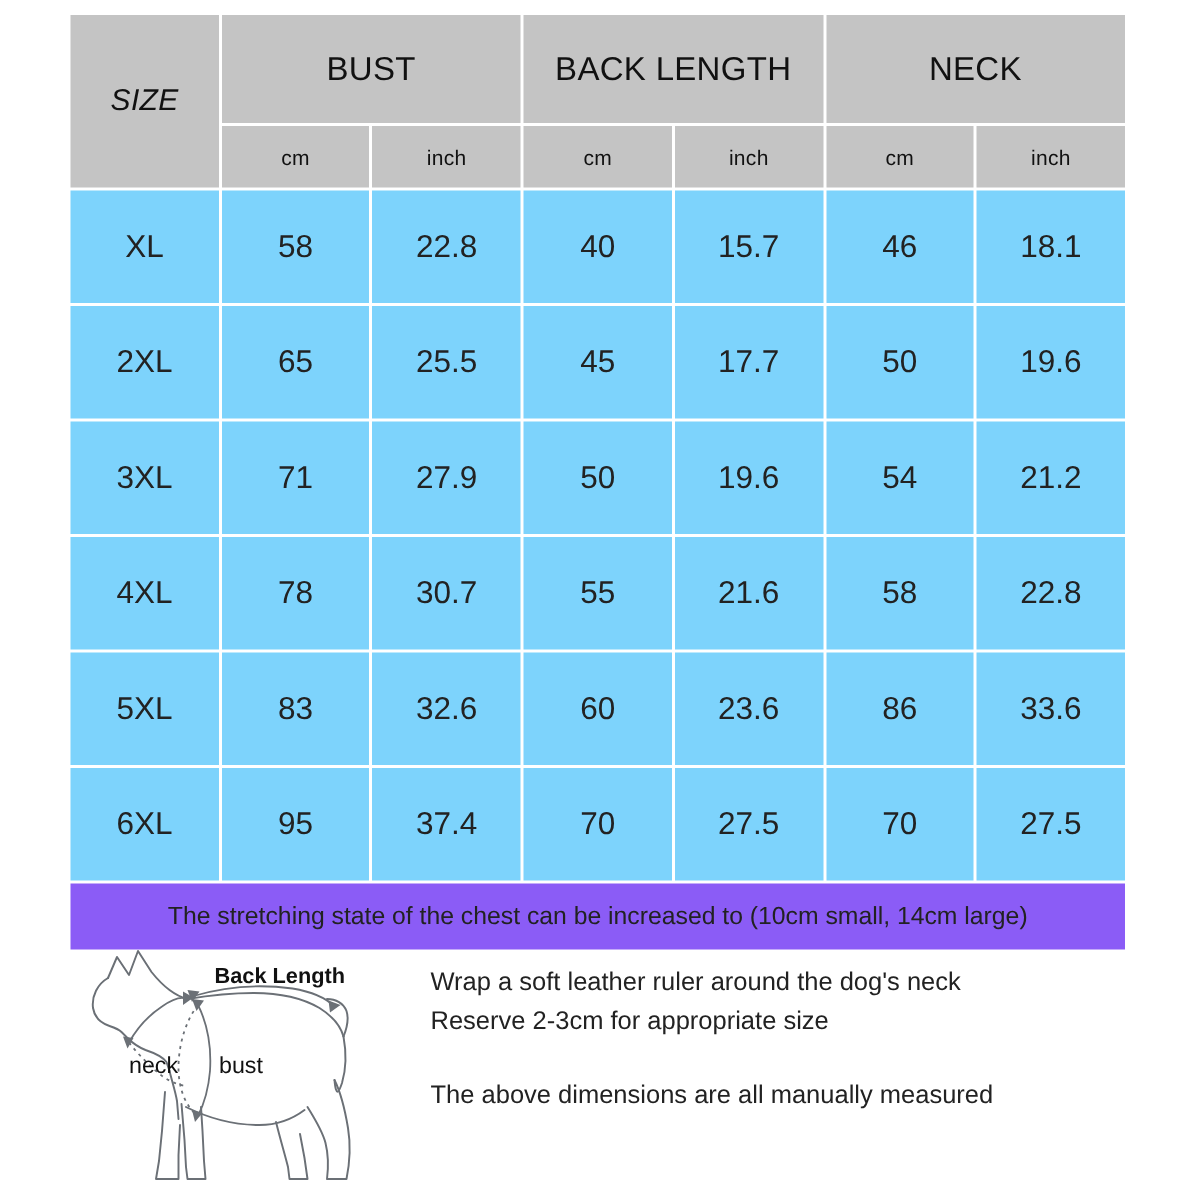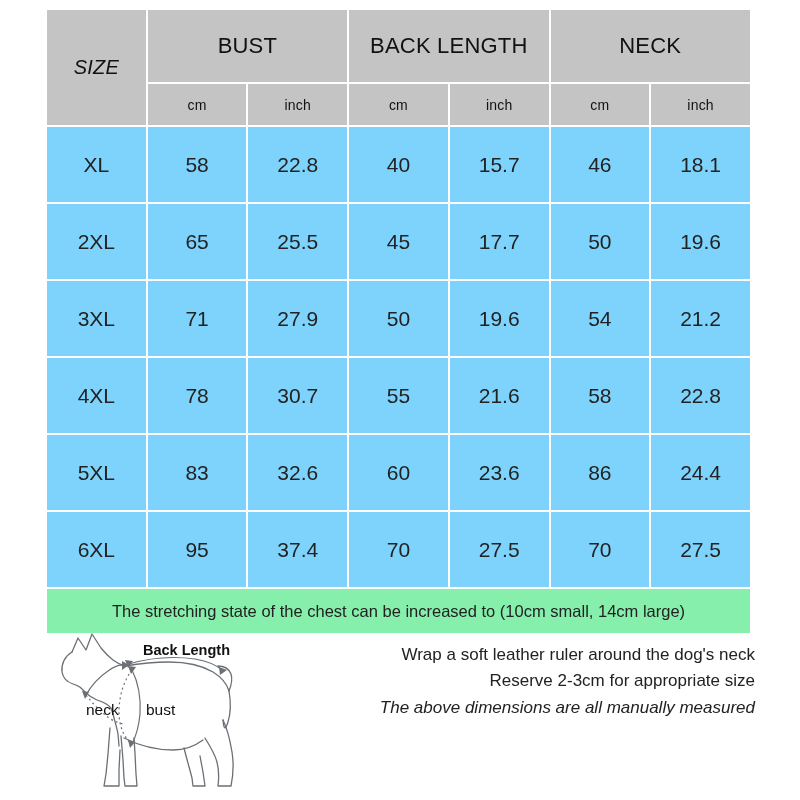--- a/index.html
+++ b/index.html
@@ -73,21 +73,21 @@
     height: 75px;
     font-size: 21px;
     color: #222222;
   }
   .bcell-size {
     font-size: 21px;
   }
 
   
   .note-cell {
-    background: #86efac;
+    background: #8b5cf6;
     height: 44px;
     font-size: 16.5px;
     color: #222222;
     text-align: center;
   }
 
   
   .bottom {
     position: absolute;
     left: 45px;
@@ -112,23 +112,23 @@
     flex: 1 1 auto;
     padding-left: 12px;
     padding-top: 14px;
   }
   .instr-block {
     font-size: 17px;
     line-height: 1.55;
     color: #222222;
   }
   .instr-block + .instr-block {
-    font-style: italic;
-  }
-  .instr-line { display: block; text-align: right; }
+    margin-top: 22px;
+  }
+  .instr-line { display: block; }
 </style>
 </head>
 <body>
 
 <div id="root">
 
   <div class="table-wrap">
     <table class="size-table">
       <thead>
         <tr>
@@ -183,21 +183,21 @@
           <td class="bcell">58</td>
           <td class="bcell">22.8</td>
         </tr>
         <tr>
           <td class="bcell bcell-size">5XL</td>
           <td class="bcell">83</td>
           <td class="bcell">32.6</td>
           <td class="bcell">60</td>
           <td class="bcell">23.6</td>
           <td class="bcell">86</td>
-          <td class="bcell">24.4</td>
+          <td class="bcell">33.6</td>
         </tr>
         <tr>
           <td class="bcell bcell-size">6XL</td>
           <td class="bcell">95</td>
           <td class="bcell">37.4</td>
           <td class="bcell">70</td>
           <td class="bcell">27.5</td>
           <td class="bcell">70</td>
           <td class="bcell">27.5</td>
         </tr>

